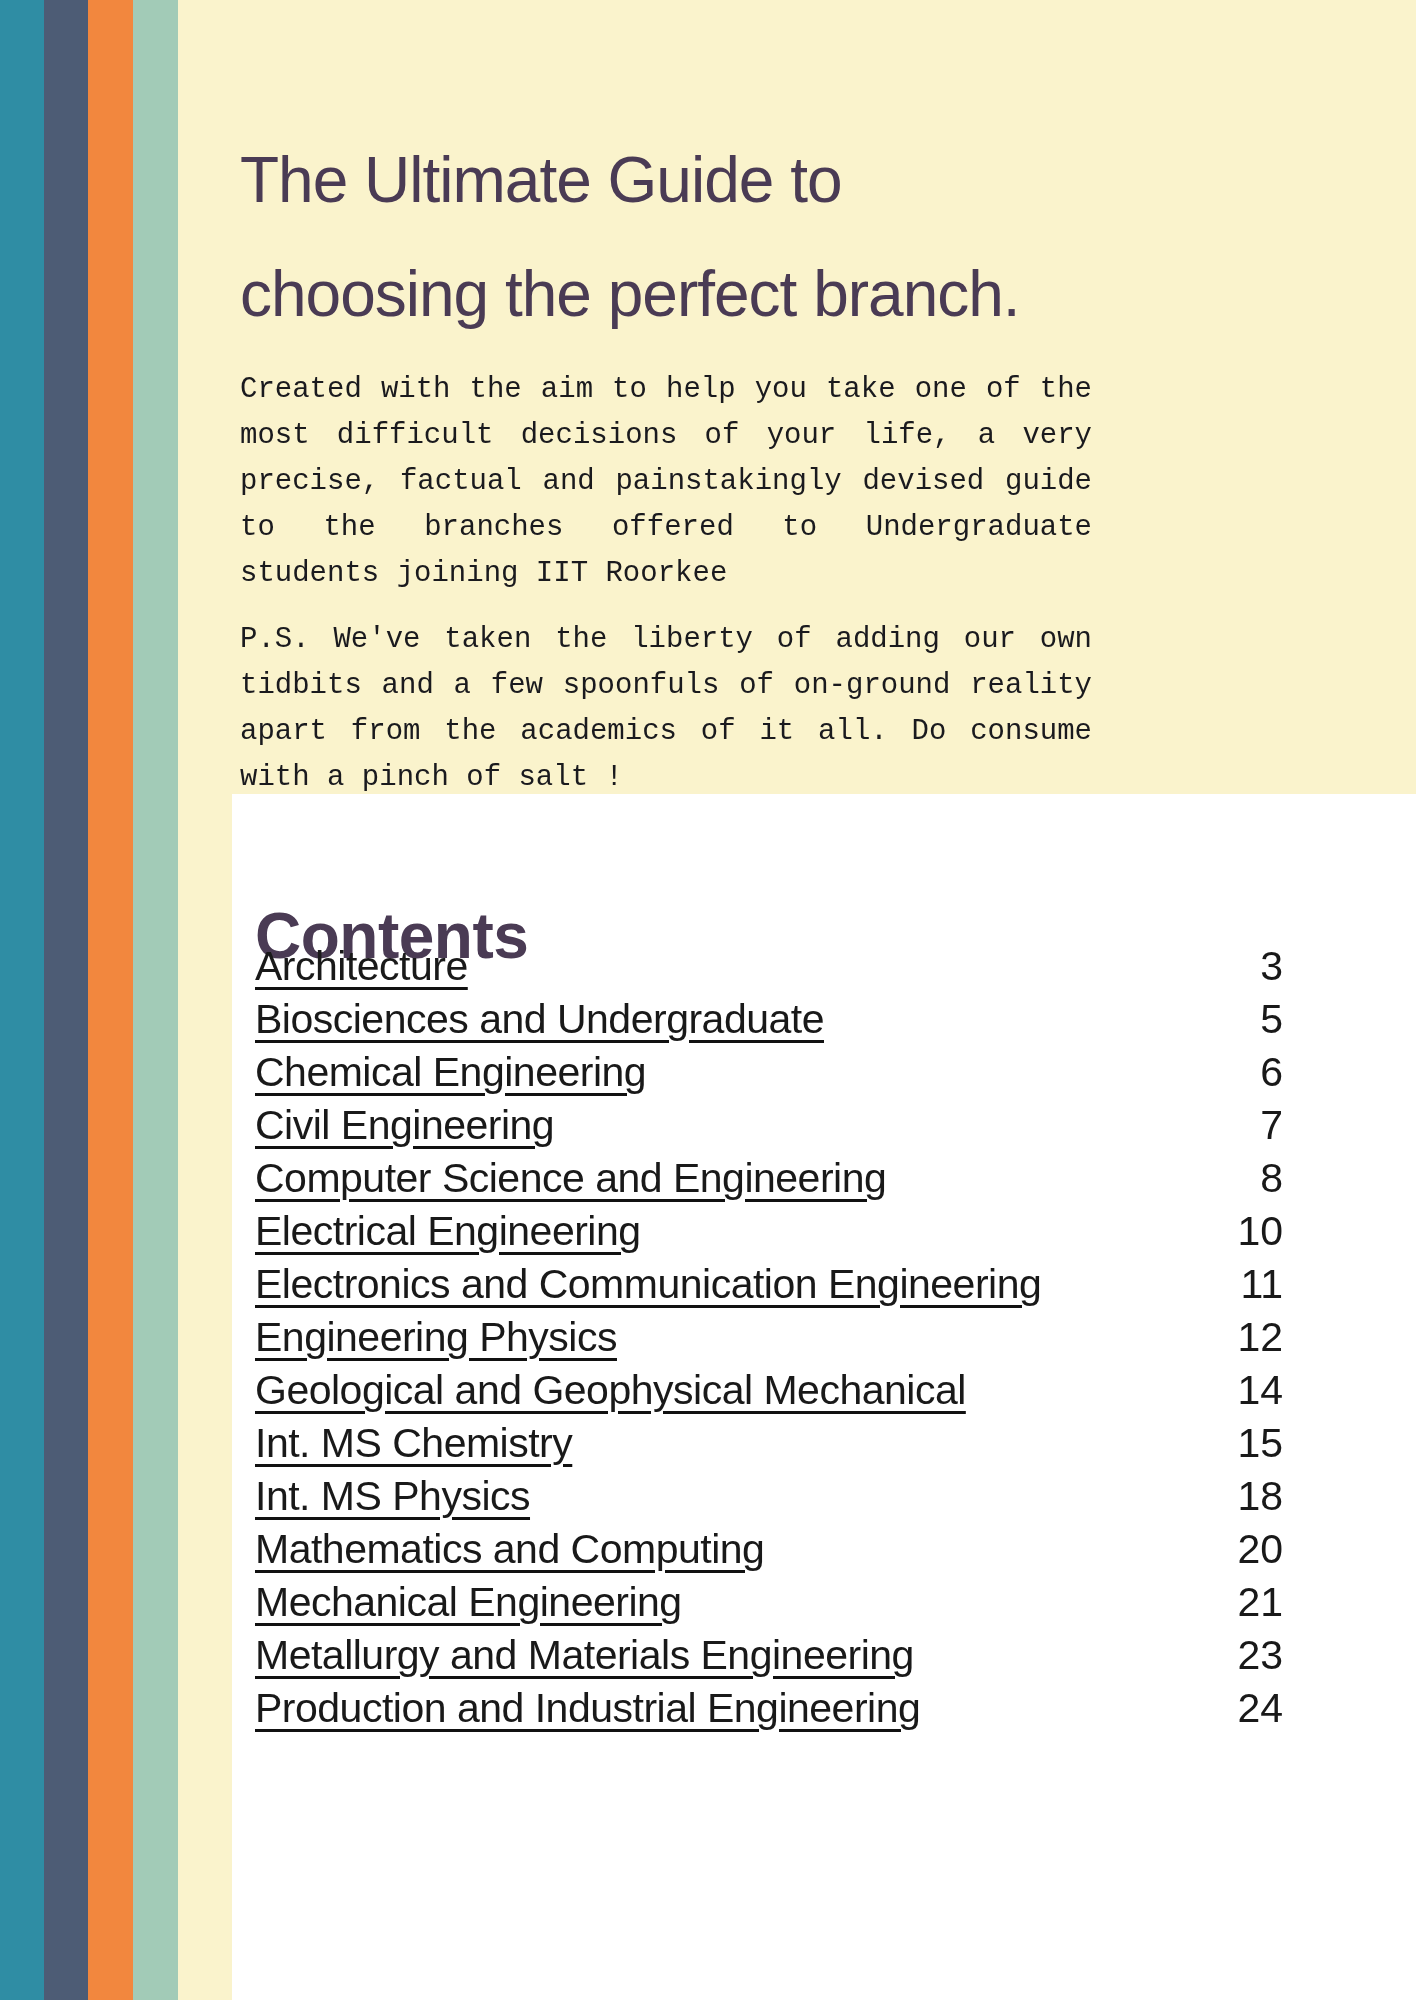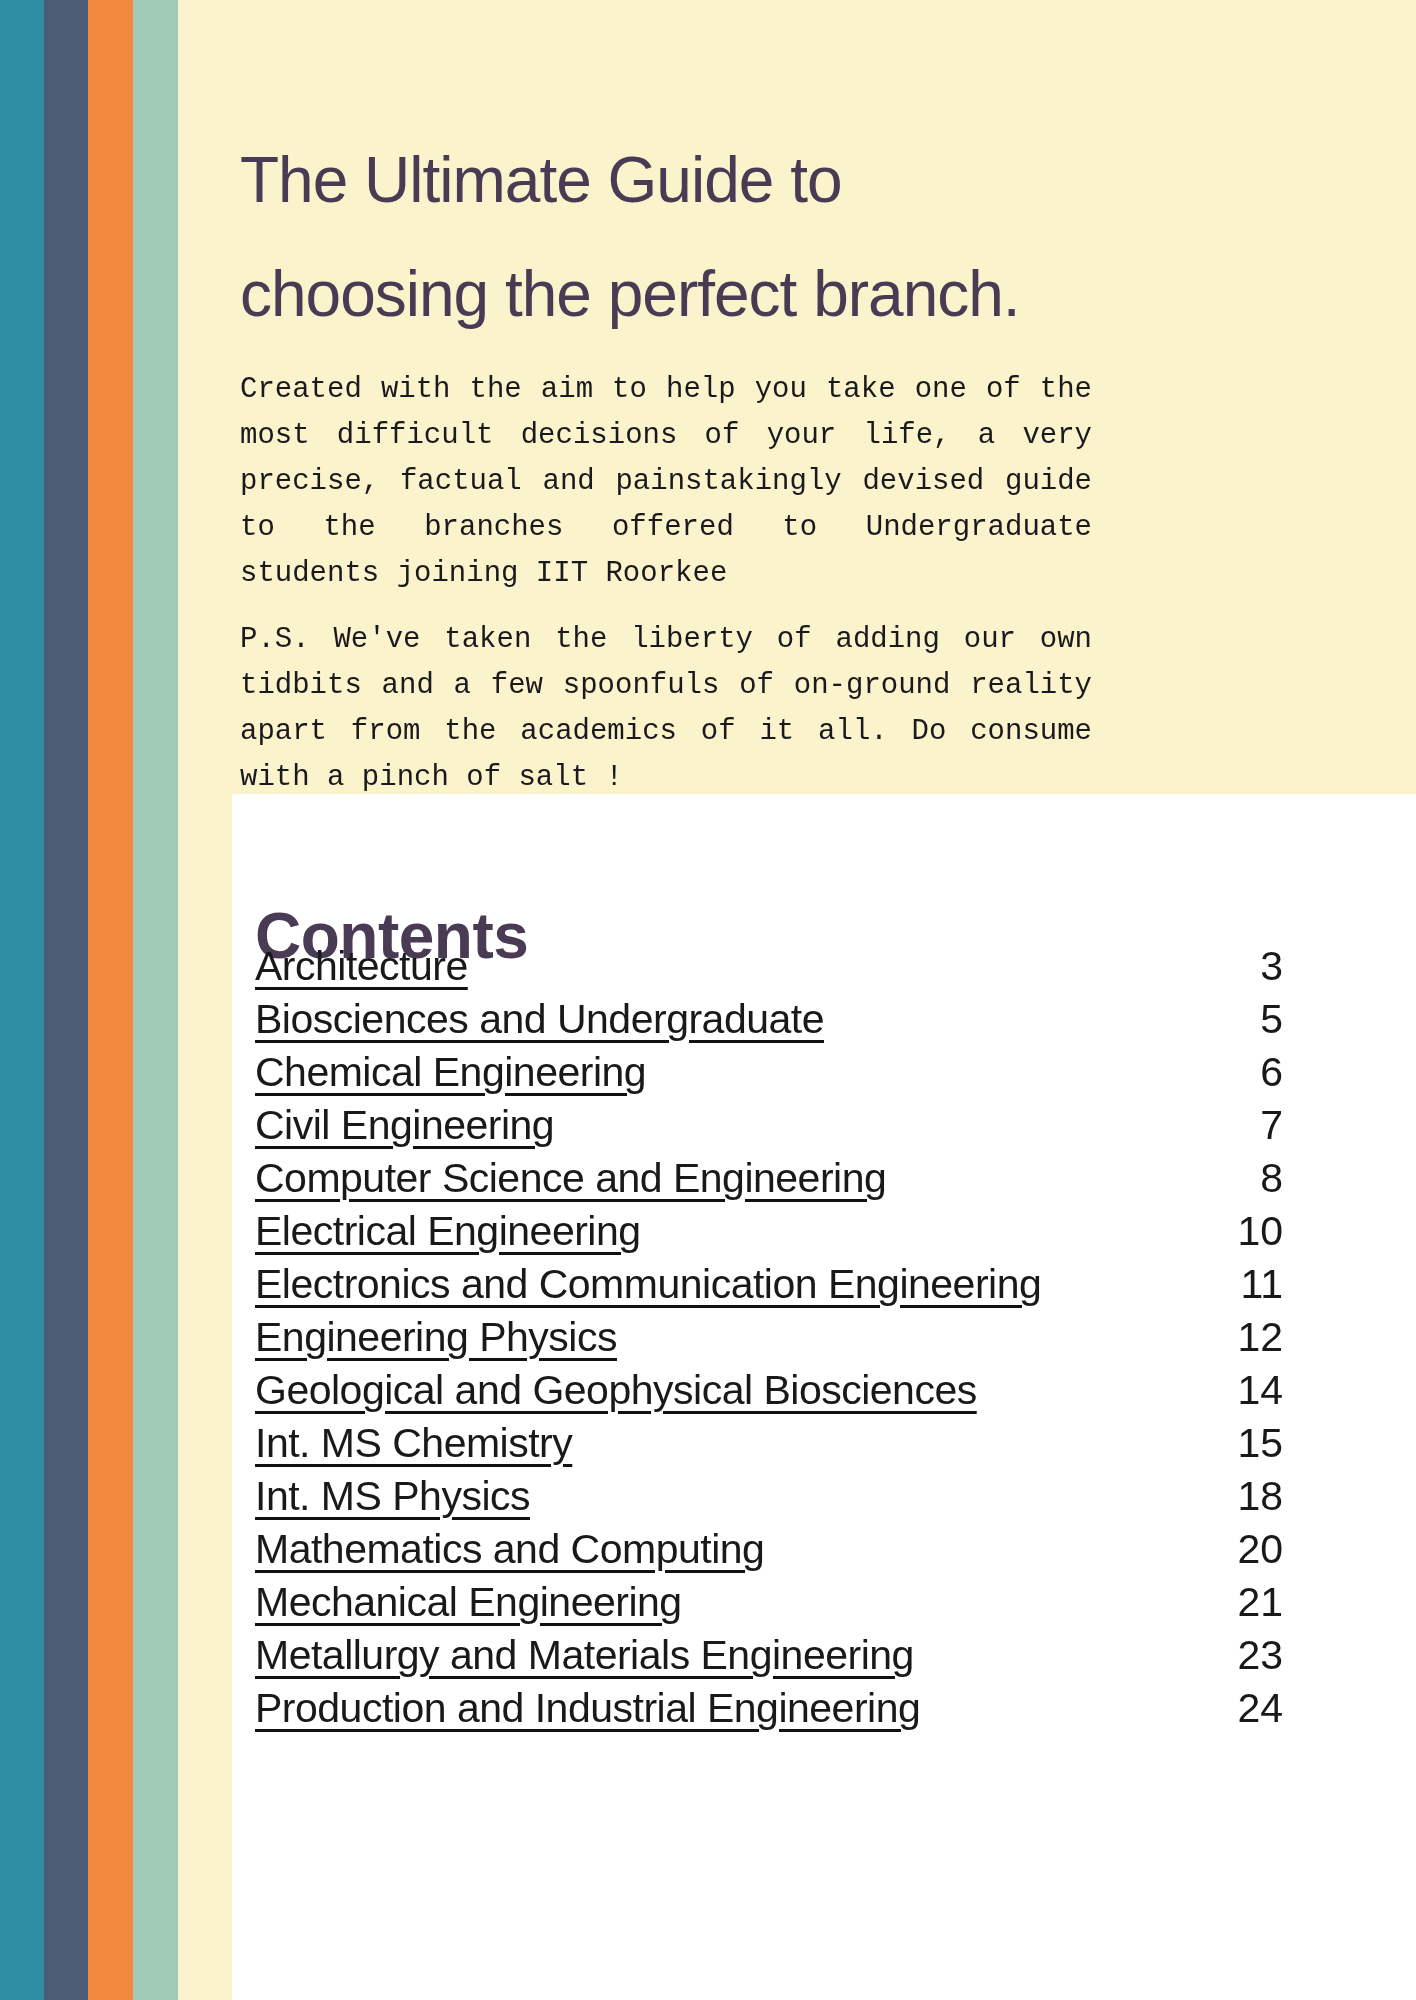--- a/index.html
+++ b/index.html
@@ -102,21 +102,21 @@
   </div>
   <div class="toc-row">
     <a class="toc-link">Electronics and Communication Engineering</a>
     <span class="toc-page">11</span>
   </div>
   <div class="toc-row">
     <a class="toc-link">Engineering Physics</a>
     <span class="toc-page">12</span>
   </div>
   <div class="toc-row">
-    <a class="toc-link">Geological and  Geophysical Biosciences</a>
+    <a class="toc-link">Geological and  Geophysical Mechanical</a>
     <span class="toc-page">14</span>
   </div>
   <div class="toc-row">
     <a class="toc-link">Int. MS Chemistry</a>
     <span class="toc-page">15</span>
   </div>
   <div class="toc-row">
     <a class="toc-link">Int. MS Physics</a>
     <span class="toc-page">18</span>
   </div>

